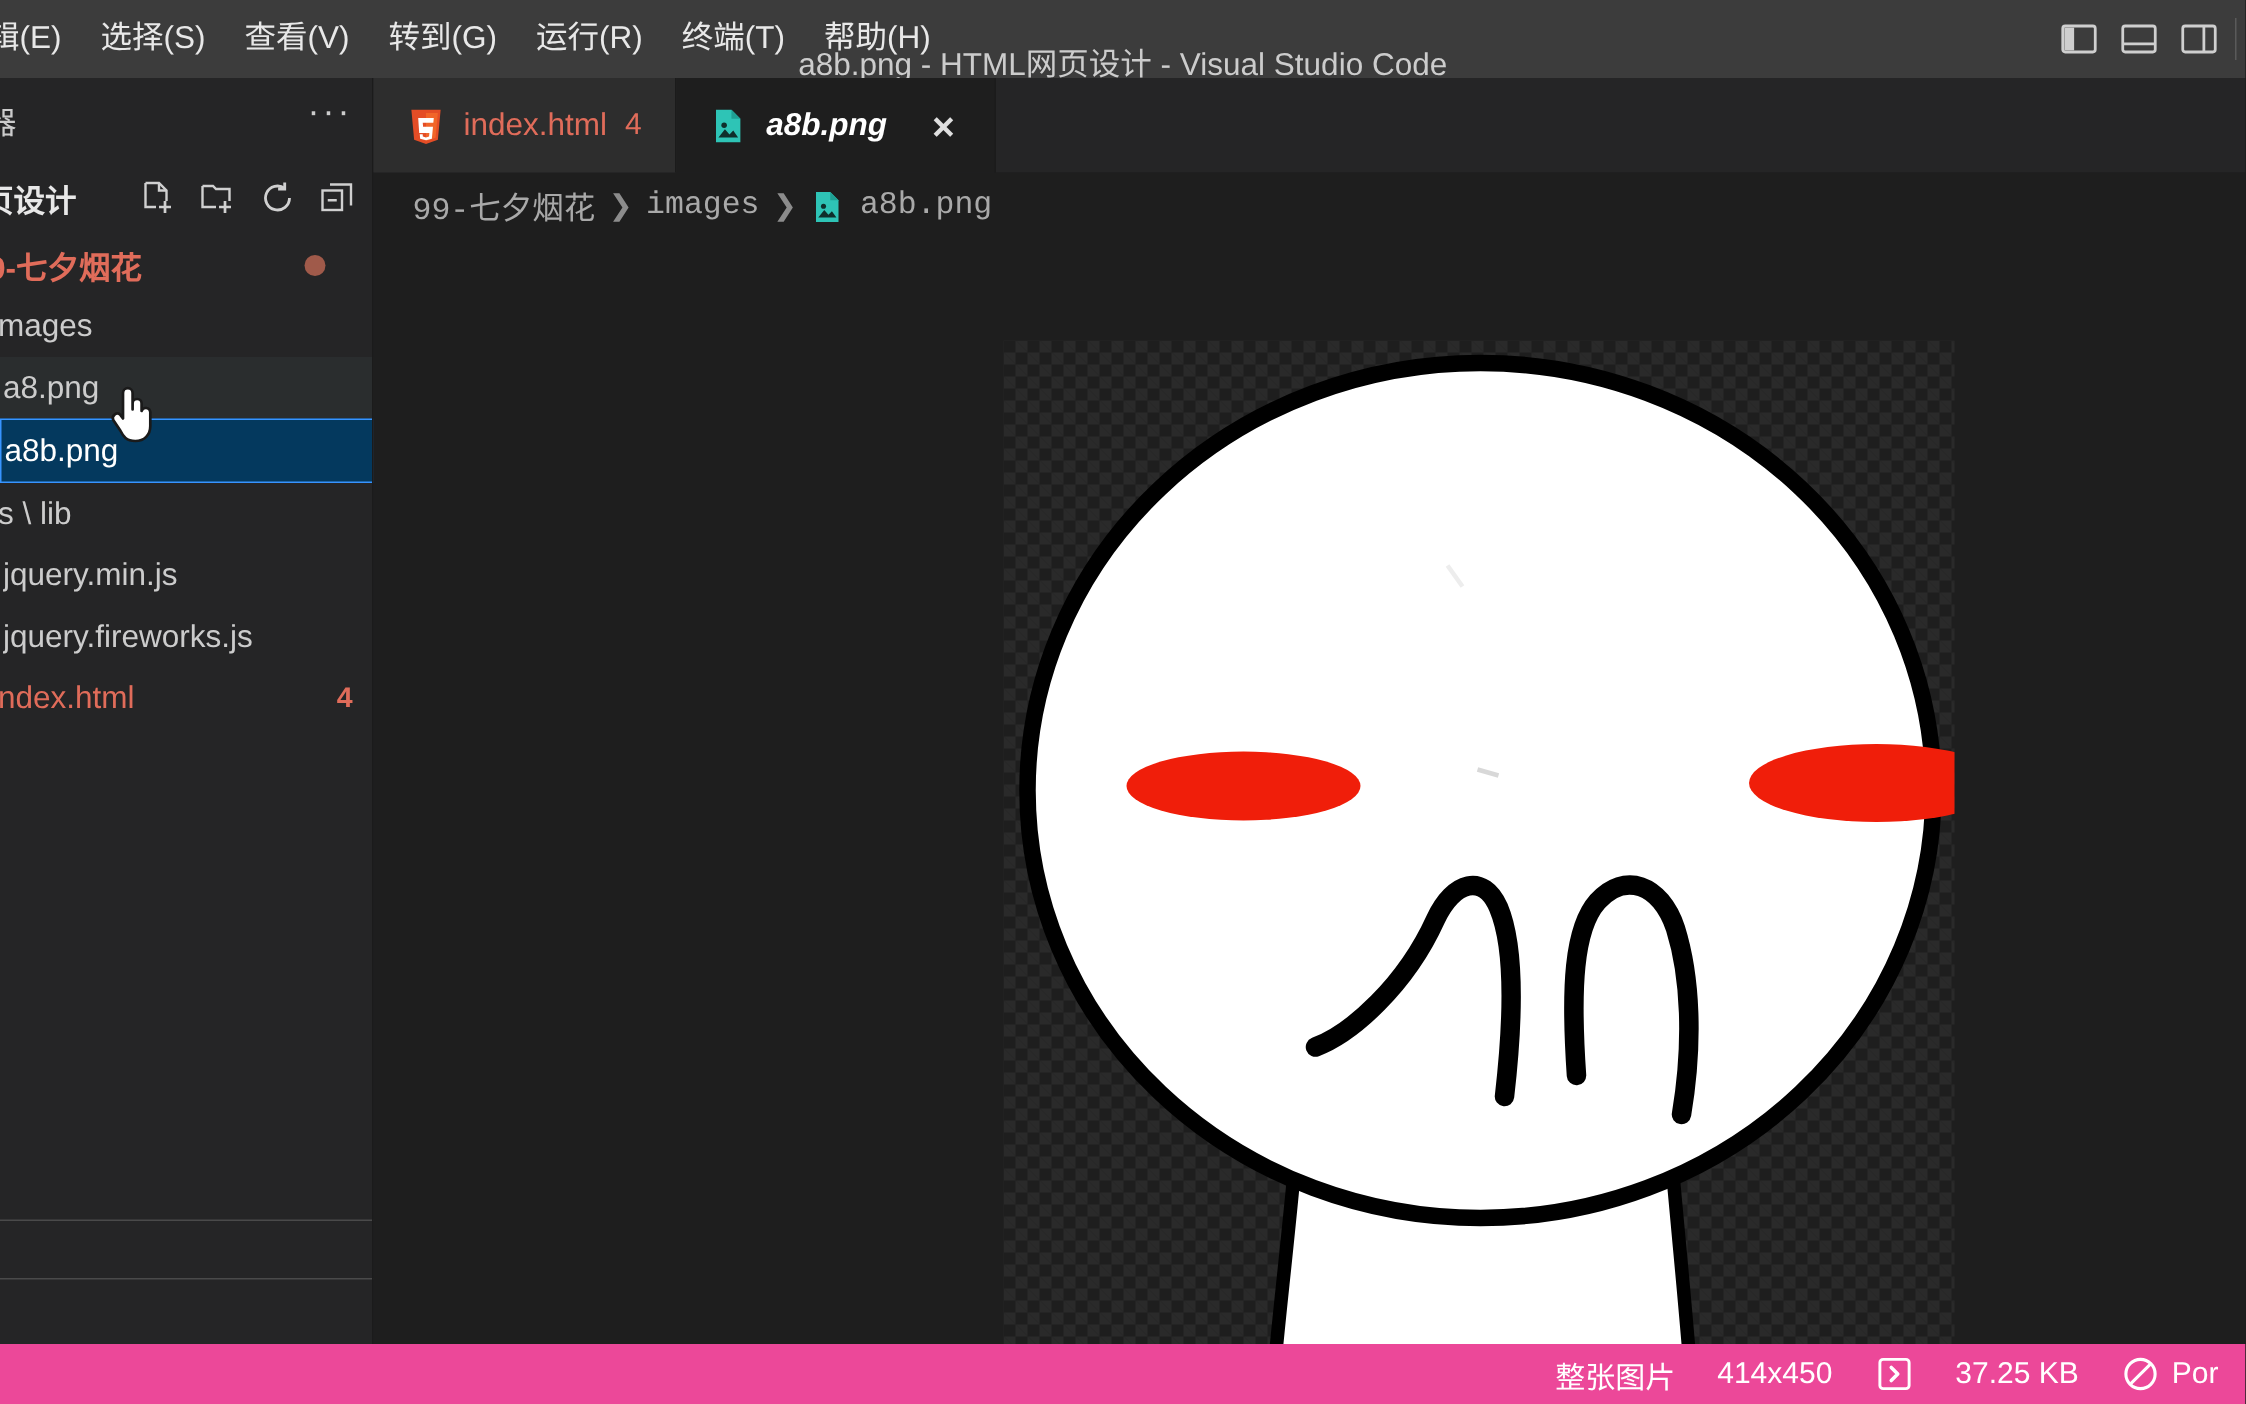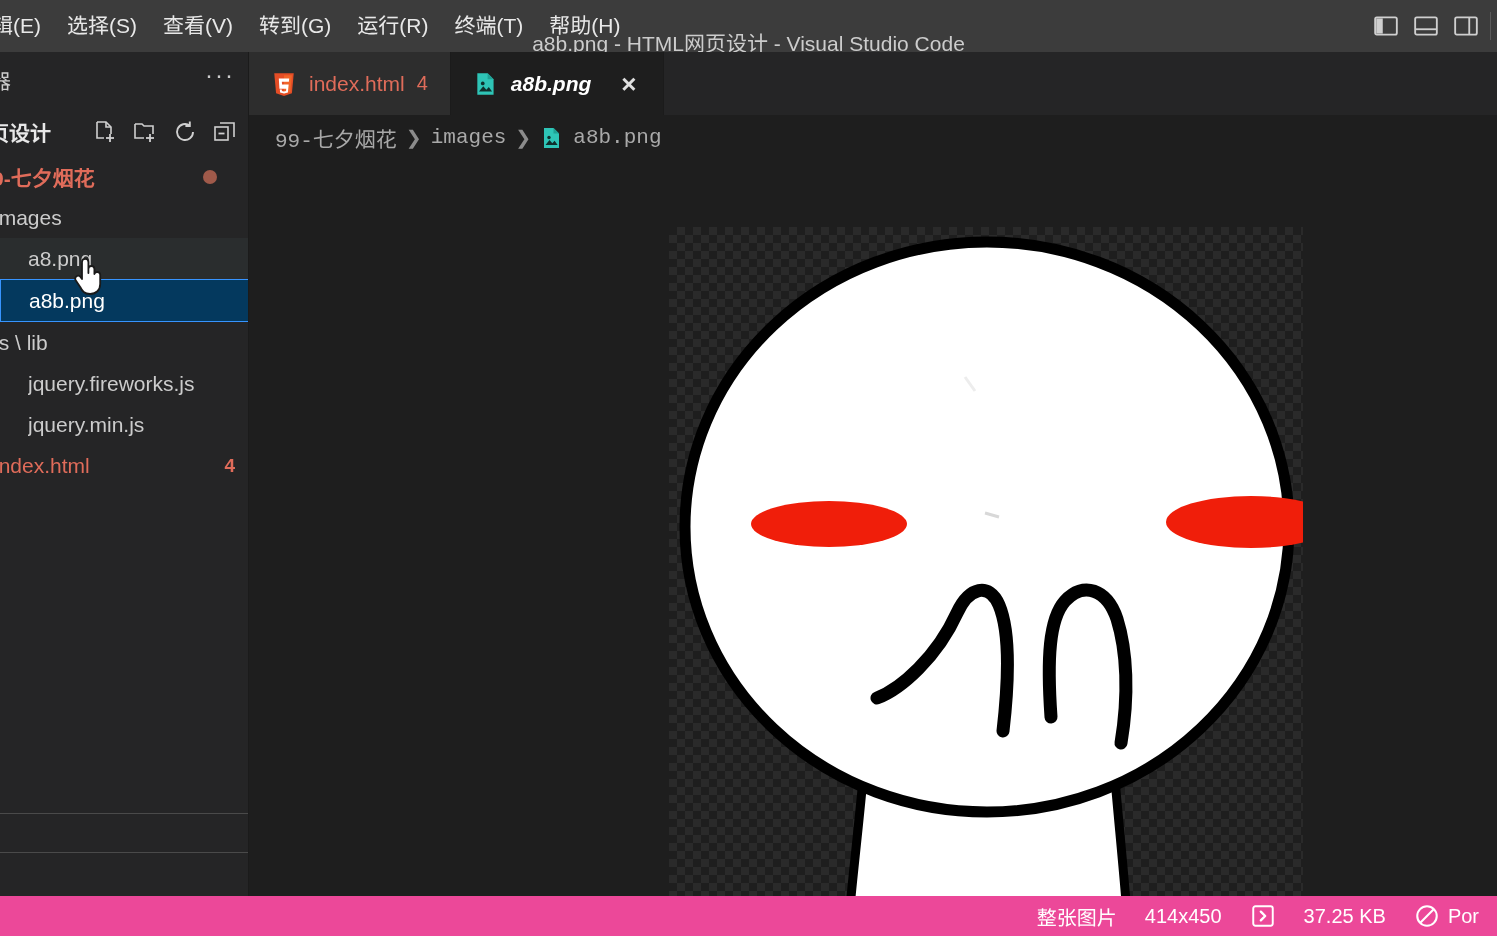--- a/index.html
+++ b/index.html
@@ -83,21 +83,21 @@
   .tree-row.folder { color: #cccccc; }
   .tree-row.file { color: #cccccc; }
   .tree-row.file.modified { color: #e06c5a; }
   .tree-row.hovered { background: #2a2d2e; }
   .tree-row.selected {
     background: #04395e; color: #ffffff;
     border: 1px solid #3794ff; height: 43px;
   }
   .ind0 { padding-left: 0px; margin-left: -8px; }
   .ind1 { padding-left: 0px; margin-left: -6px; }
-  .ind2 { padding-left: 28px; }
+  .ind2 { padding-left: 2px; }
 
   #sb-collapsed-1 {
     position: absolute; left: 0; top: 761px; width: 249px; height: 1px;
     background: #4a4a4a;
   }
   #sb-collapsed-2 {
     position: absolute; left: 0; top: 800px; width: 249px; height: 1px;
     background: #4a4a4a;
   }
   #sidebar-edge {
@@ -252,24 +252,24 @@
         <div class="tree-row file ind2 hovered">
           <span class="lbl">a8.png</span>
         </div>
         <div class="tree-row file ind2 selected">
           <span class="lbl">a8b.png</span>
         </div>
         <div class="tree-row folder ind1">
           <span class="lbl">js \ lib</span>
         </div>
         <div class="tree-row file ind2">
+          <span class="lbl">jquery.min.js</span>
+        </div>
+        <div class="tree-row file ind2">
           <span class="lbl">jquery.fireworks.js</span>
-        </div>
-        <div class="tree-row file ind2">
-          <span class="lbl">jquery.min.js</span>
         </div>
         <div class="tree-row file modified ind1">
           <span class="lbl">index.html</span>
           <span class="badge">4</span>
         </div>
       </div>
 
     <div id="sb-collapsed-1"></div>
     <div id="sb-collapsed-2"></div>
   </div>

